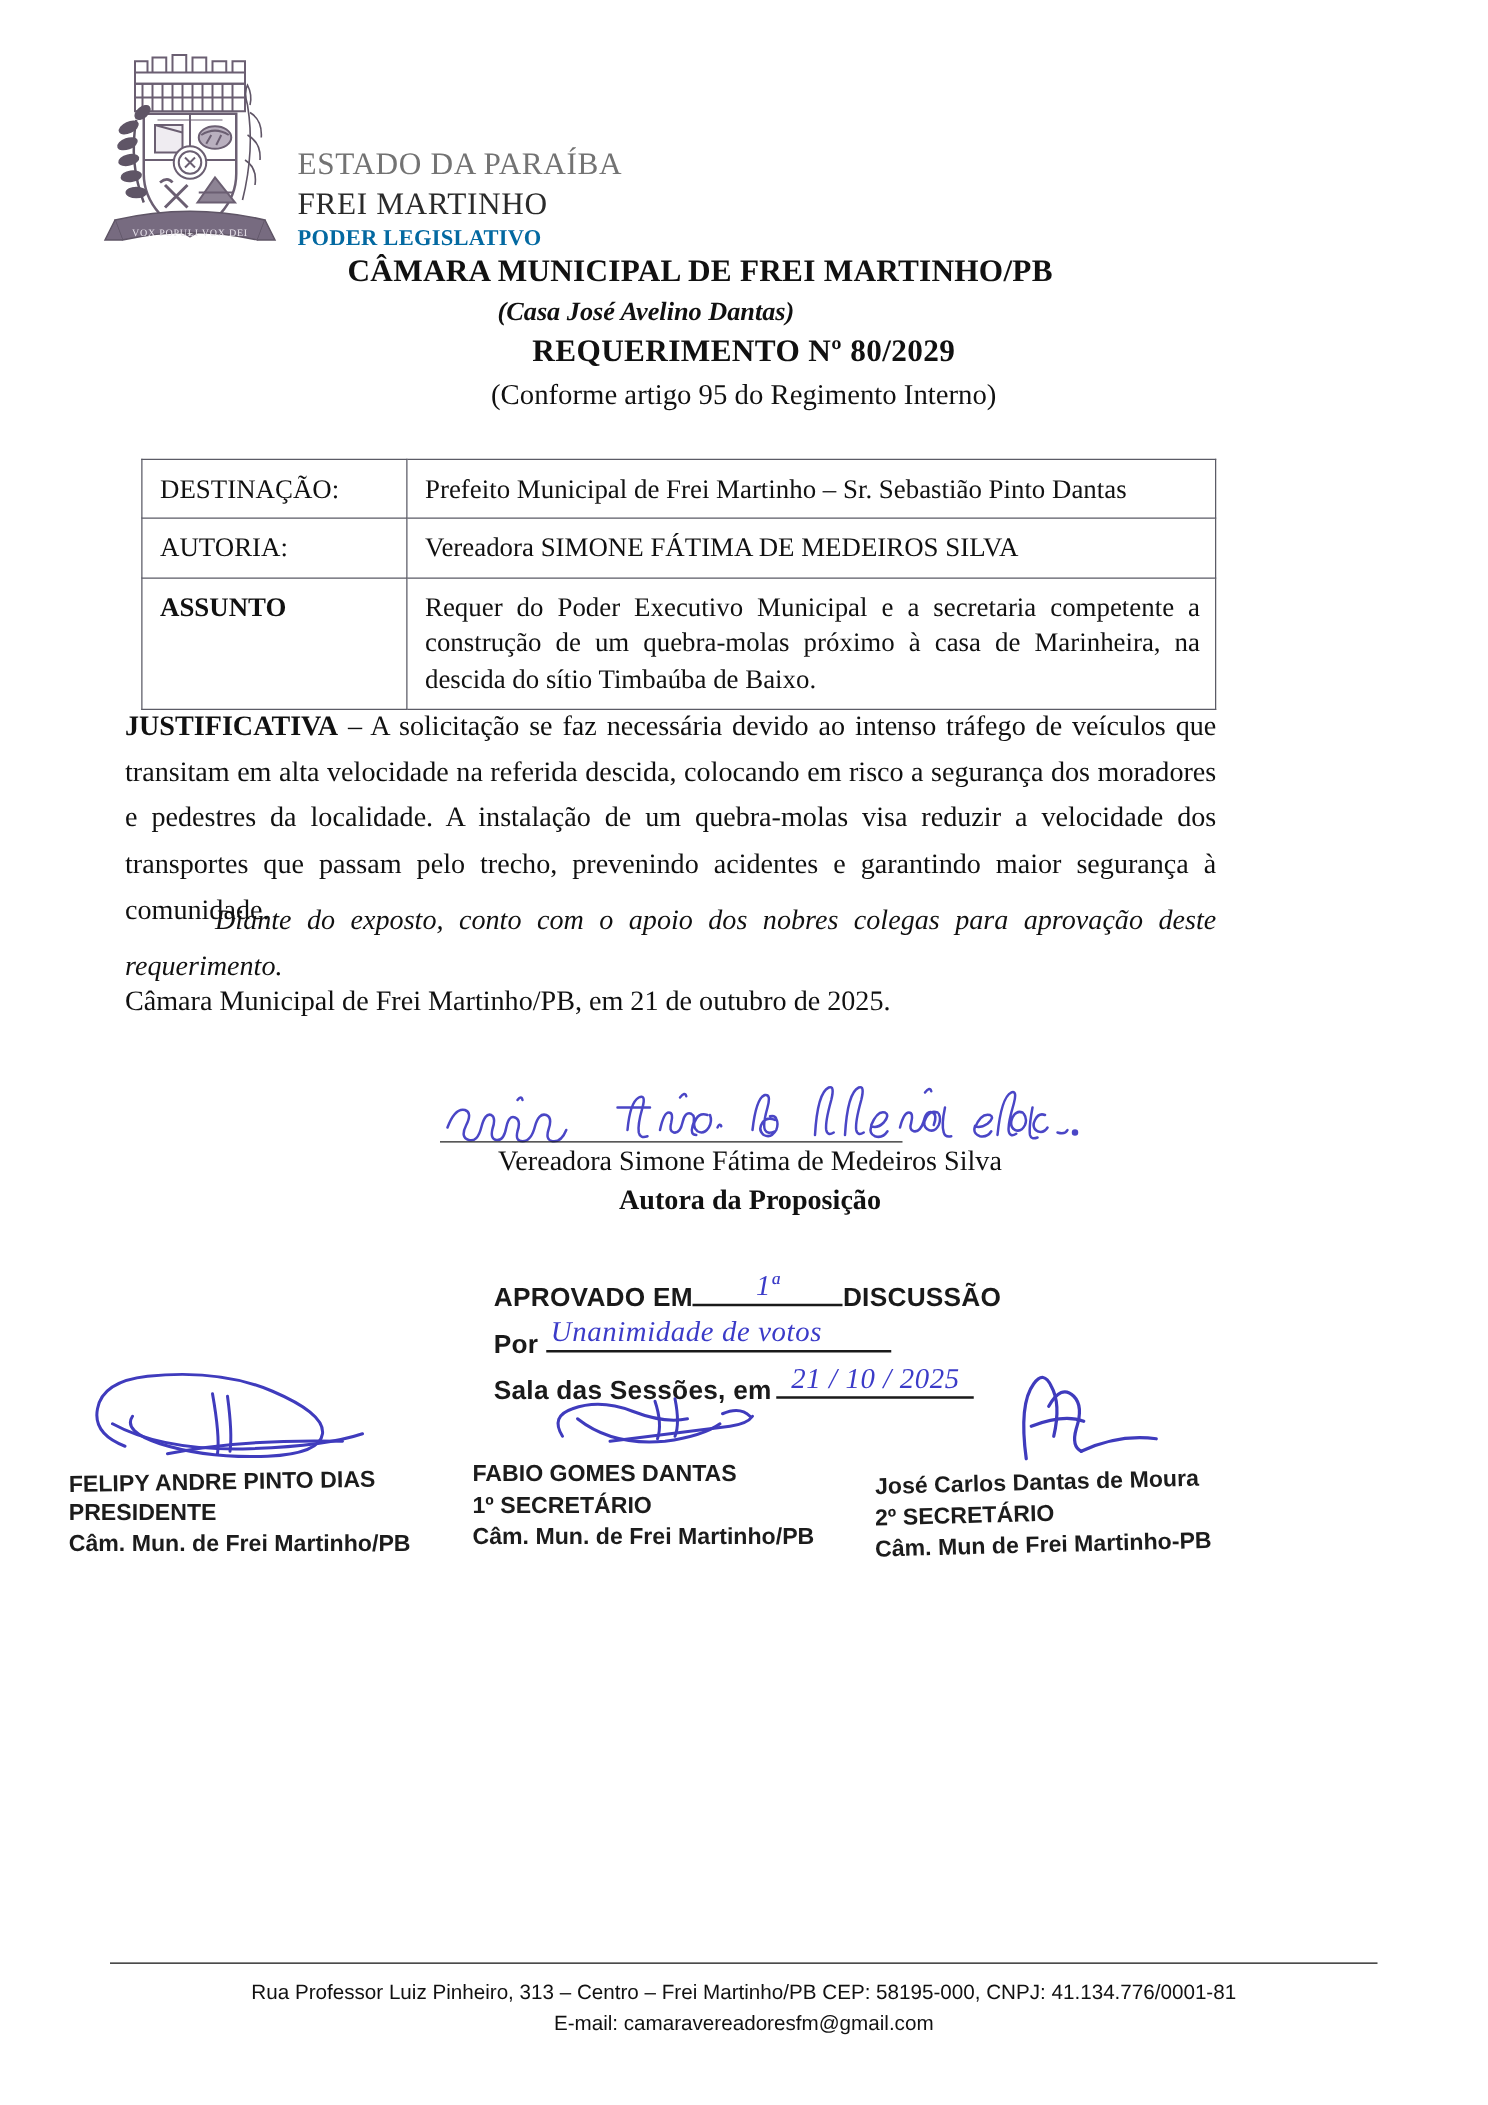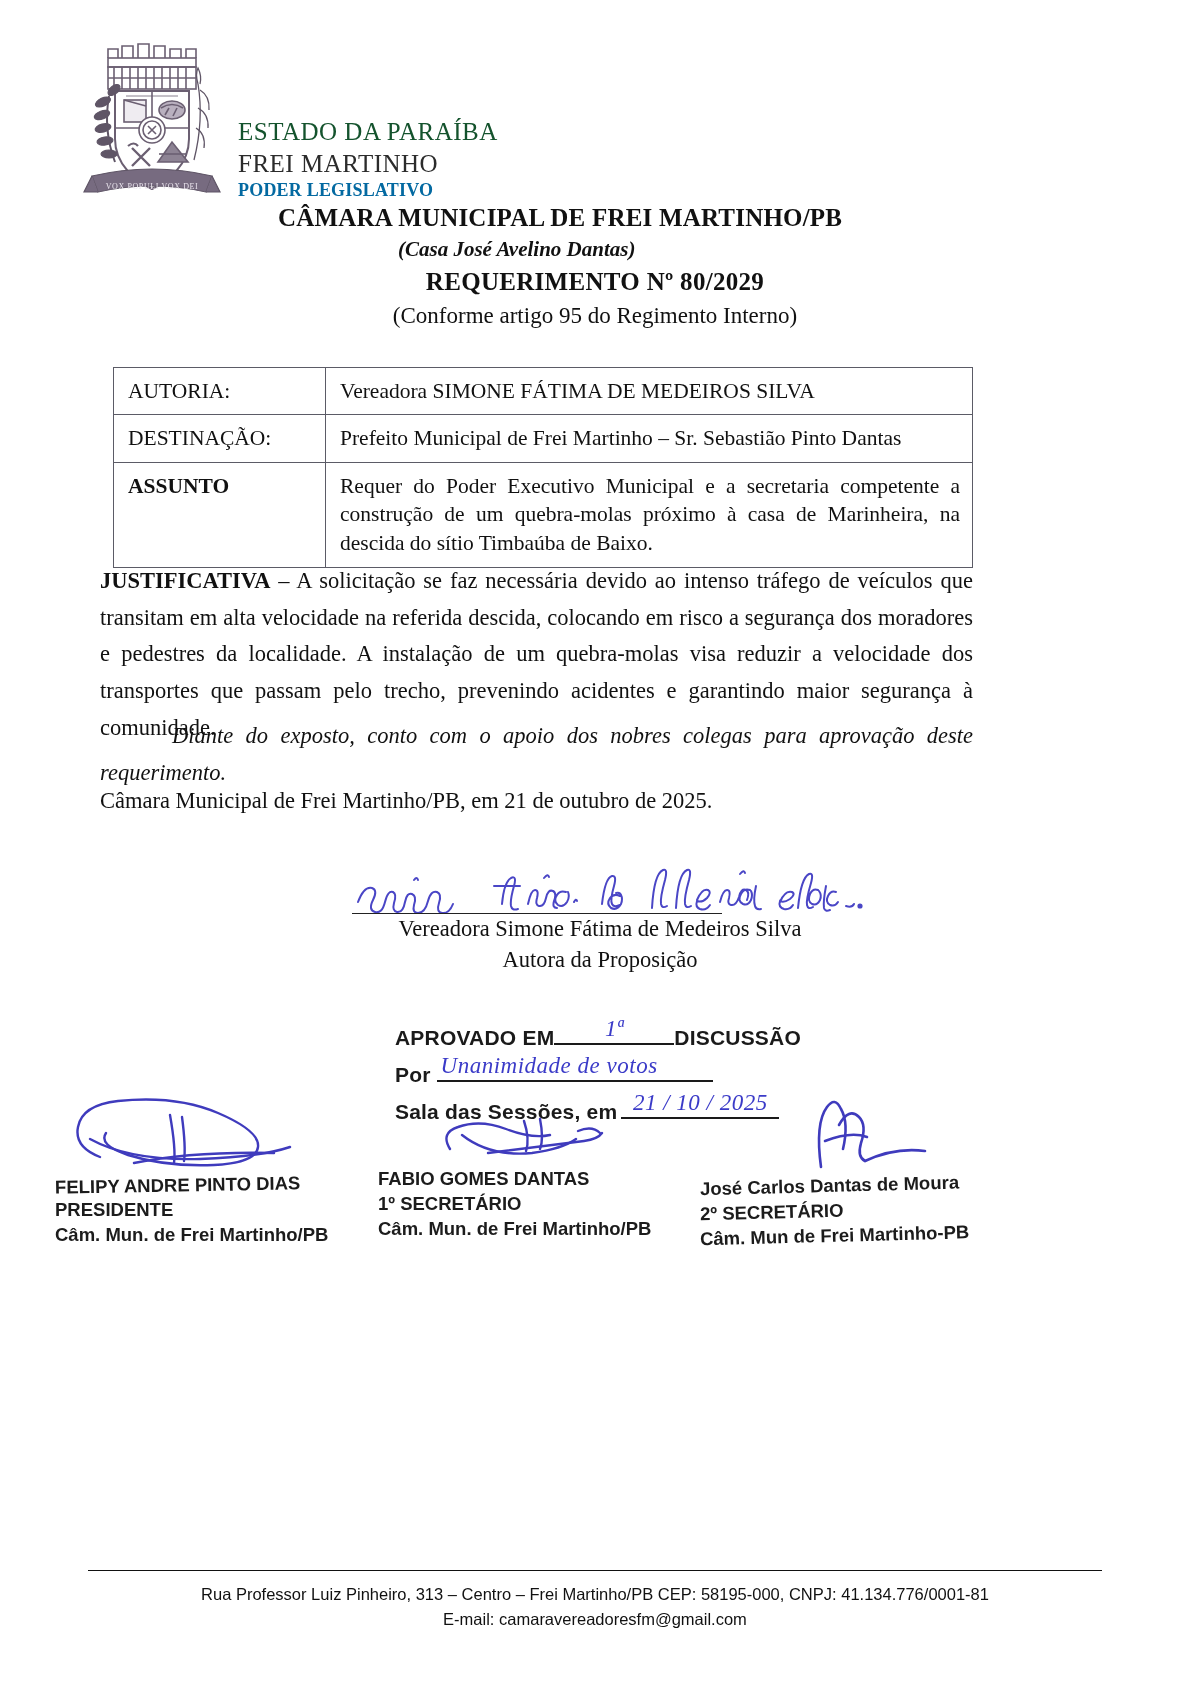--- a/index.html
+++ b/index.html
@@ -11,21 +11,21 @@
     position:relative;
     overflow:hidden;
   }
   .page{position:relative;width:1190px;height:1684px;}
 
   
   .header{position:absolute;left:0;top:28px;width:1190px;height:210px;}
   .crest{position:absolute;left:62px;top:8px;width:180px;height:180px;}
   .crest svg{width:100%;height:100%;}
   .head-lines{position:absolute;left:238px;top:88px;width:760px;}
-  .hl1{font-size:25px;letter-spacing:0.5px;color:#14532d;line-height:1.26;font-family:"Liberation Serif",serif;}
+  .hl1{font-size:25px;letter-spacing:0.5px;color:#737373;line-height:1.26;font-family:"Liberation Serif",serif;}
   .hl2{font-size:25px;letter-spacing:0.5px;color:#2b2b2b;line-height:1.26;}
   .hl3{font-size:18px;font-weight:bold;color:#0369a1;line-height:1.3;letter-spacing:0.2px;}
   .hl4{font-size:25px;font-weight:bold;color:#111;line-height:1.3;padding-left:40px;letter-spacing:0.2px;}
   .hl5{font-size:21px;font-weight:bold;font-style:italic;color:#111;line-height:1.4;padding-left:160px;}
 
   
   .title{position:absolute;left:0;top:268px;width:1190px;text-align:center;
          font-size:25px;font-weight:bold;letter-spacing:0.3px;}
   .subtitle{position:absolute;left:0;top:303px;width:1190px;text-align:center;
             font-size:23px;}
@@ -43,21 +43,21 @@
         line-height:1.63;text-align:justify;text-justify:inter-word;}
   .just b{font-weight:bold;}
   .para2{position:absolute;left:100px;top:718px;width:873px;font-size:22.5px;
          line-height:1.63;text-align:justify;text-indent:72px;font-style:italic;}
   .dateline{position:absolute;left:100px;top:788px;width:873px;font-size:22.5px;text-align:left;}
 
   
   .sig-hand{position:absolute;left:352px;top:862px;width:520px;height:54px;}
   .sig-rule{position:absolute;left:352px;top:913px;width:370px;border-bottom:1.6px solid #222;}
   .sig-name{position:absolute;left:250px;top:916px;width:700px;text-align:center;font-size:22.5px;}
-  .sig-role{position:absolute;left:250px;top:947px;width:700px;text-align:center;font-size:22.5px;}
+  .sig-role{position:absolute;left:250px;top:947px;width:700px;text-align:center;font-size:22.5px;font-weight:bold;}
 
   
   .stamp{position:absolute;left:395px;top:995px;width:400px;}
   .stamp-row{position:relative;height:37px;font-family:"Liberation Sans",sans-serif;
              font-weight:bold;font-size:21px;color:#1a1a1a;white-space:nowrap;
              letter-spacing:0.2px;}
   .stamp-row .lbl{display:inline-block;vertical-align:baseline;}
   .stamp-blank{display:inline-block;position:relative;vertical-align:baseline;
                border-bottom:2px solid #1a1a1a;height:23px;margin-top:25px;}
   .hand{position:absolute;left:0;top:-4px;width:100%;text-align:center;
@@ -161,26 +161,26 @@
       <div class="hl5">(Casa José Avelino Dantas)</div>
     </div>
   </div>
 
   <div class="title">REQUERIMENTO Nº 80/2029</div>
   <div class="subtitle">(Conforme artigo 95 do Regimento Interno)</div>
 
   <table class="tbl">
     <tbody>
         <tr>
+      <td class="lbl">DESTINAÇÃO:</td>
+      <td class="val">Prefeito Municipal de Frei Martinho – Sr. Sebastião Pinto Dantas</td>
+    </tr>
+    <tr>
       <td class="lbl">AUTORIA:</td>
       <td class="val">Vereadora SIMONE FÁTIMA DE MEDEIROS SILVA</td>
-    </tr>
-    <tr>
-      <td class="lbl">DESTINAÇÃO:</td>
-      <td class="val">Prefeito Municipal de Frei Martinho – Sr. Sebastião Pinto Dantas</td>
     </tr>
     <tr>
       <td class="lbl bold assunto-cell">ASSUNTO</td>
       <td class="val assunto-cell">Requer do Poder Executivo Municipal e a secretaria competente a construção de um quebra-molas próximo à casa de Marinheira, na descida do sítio Timbaúba de Baixo.</td>
     </tr>
   </tbody>
     </table>
 
   <div class="just">
     <b>JUSTIFICATIVA</b><span> – A solicitação se faz necessária devido ao intenso tráfego de veículos que transitam em alta velocidade na referida descida, colocando em risco a segurança dos moradores e pedestres da localidade. A instalação de um quebra-molas visa reduzir a velocidade dos transportes que passam pelo trecho, prevenindo acidentes e garantindo maior segurança à comunidade.</span>

